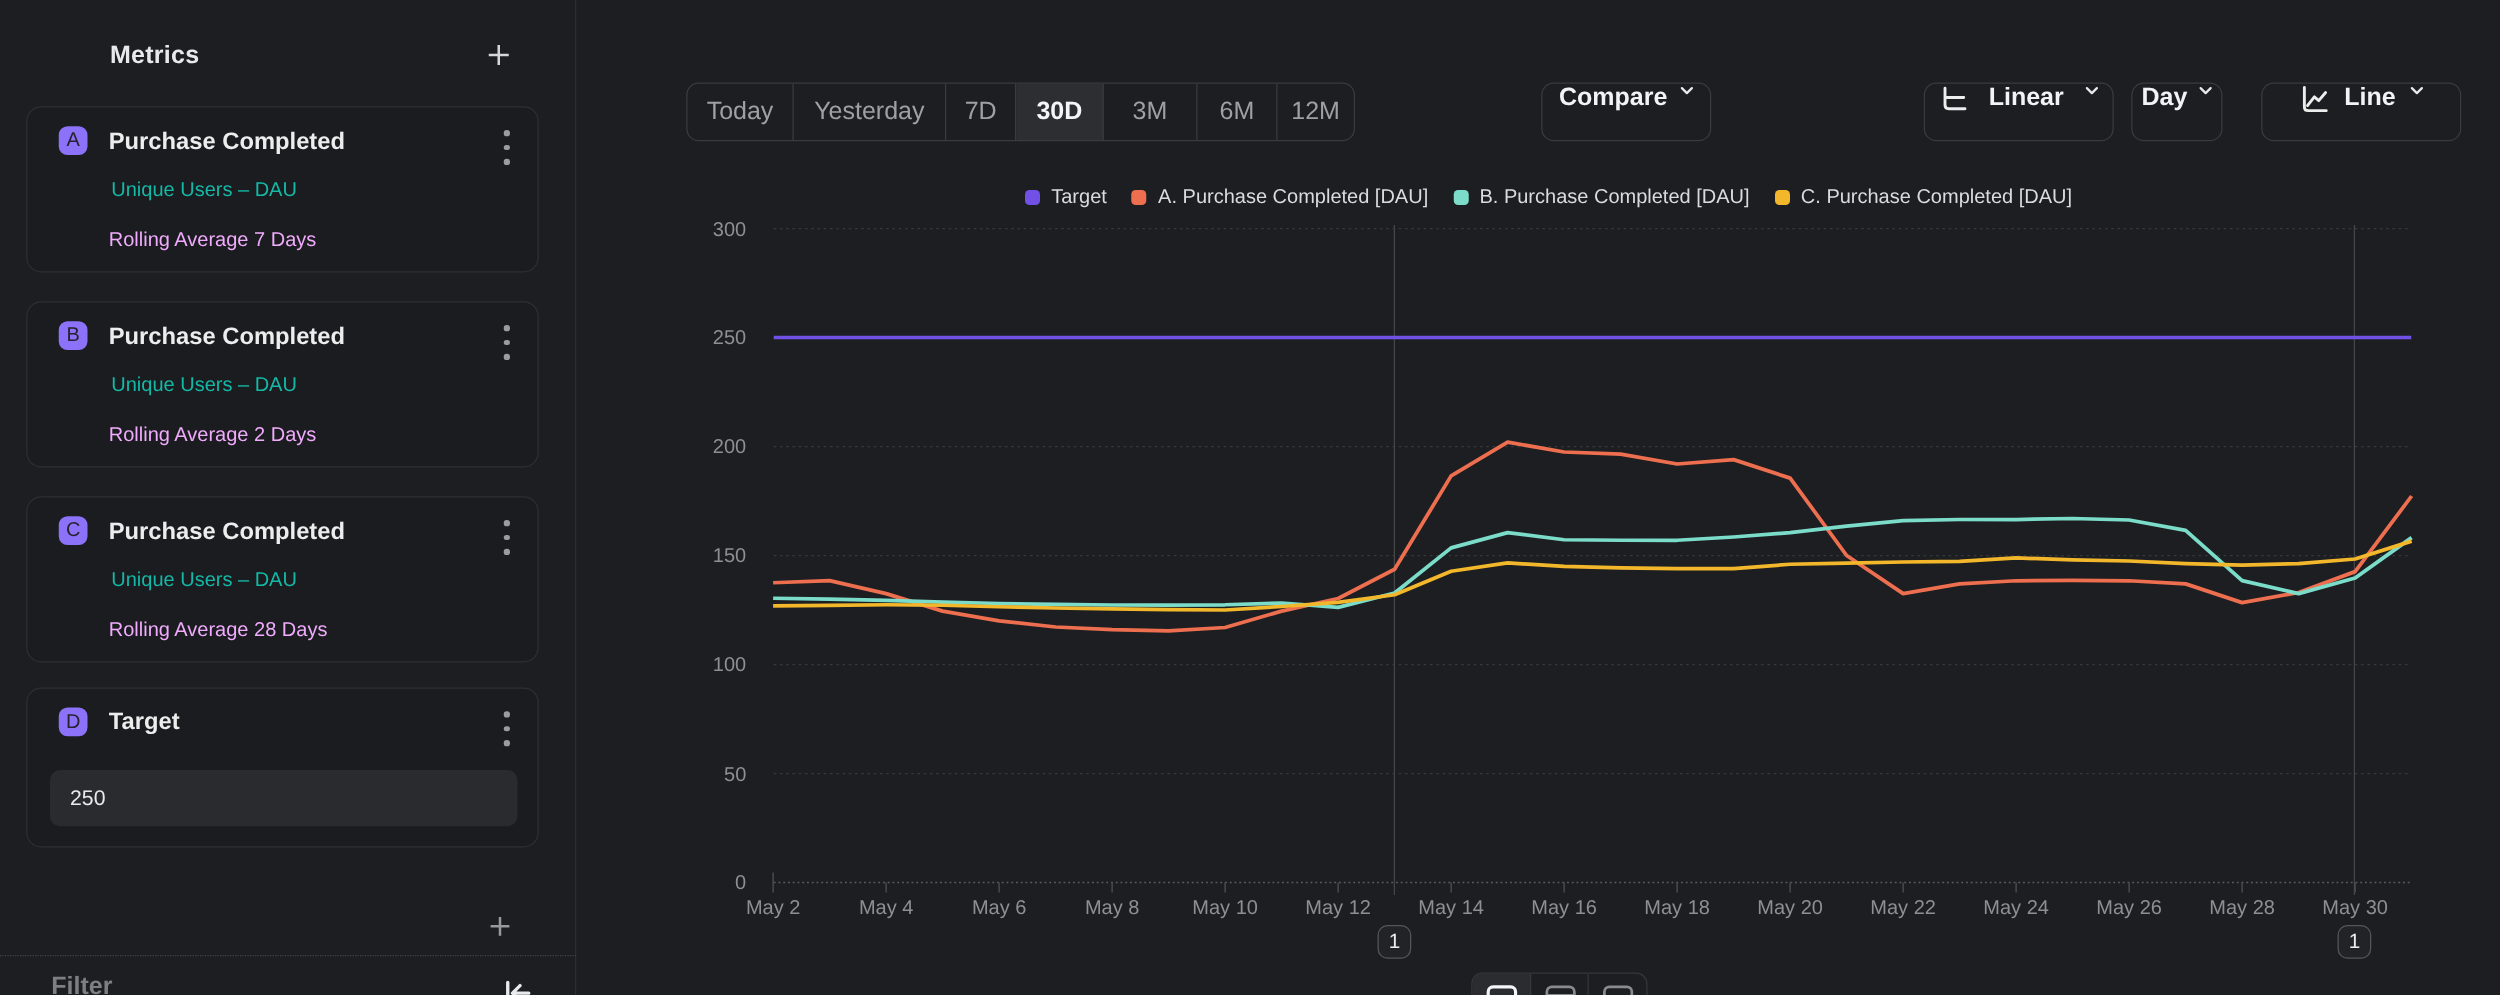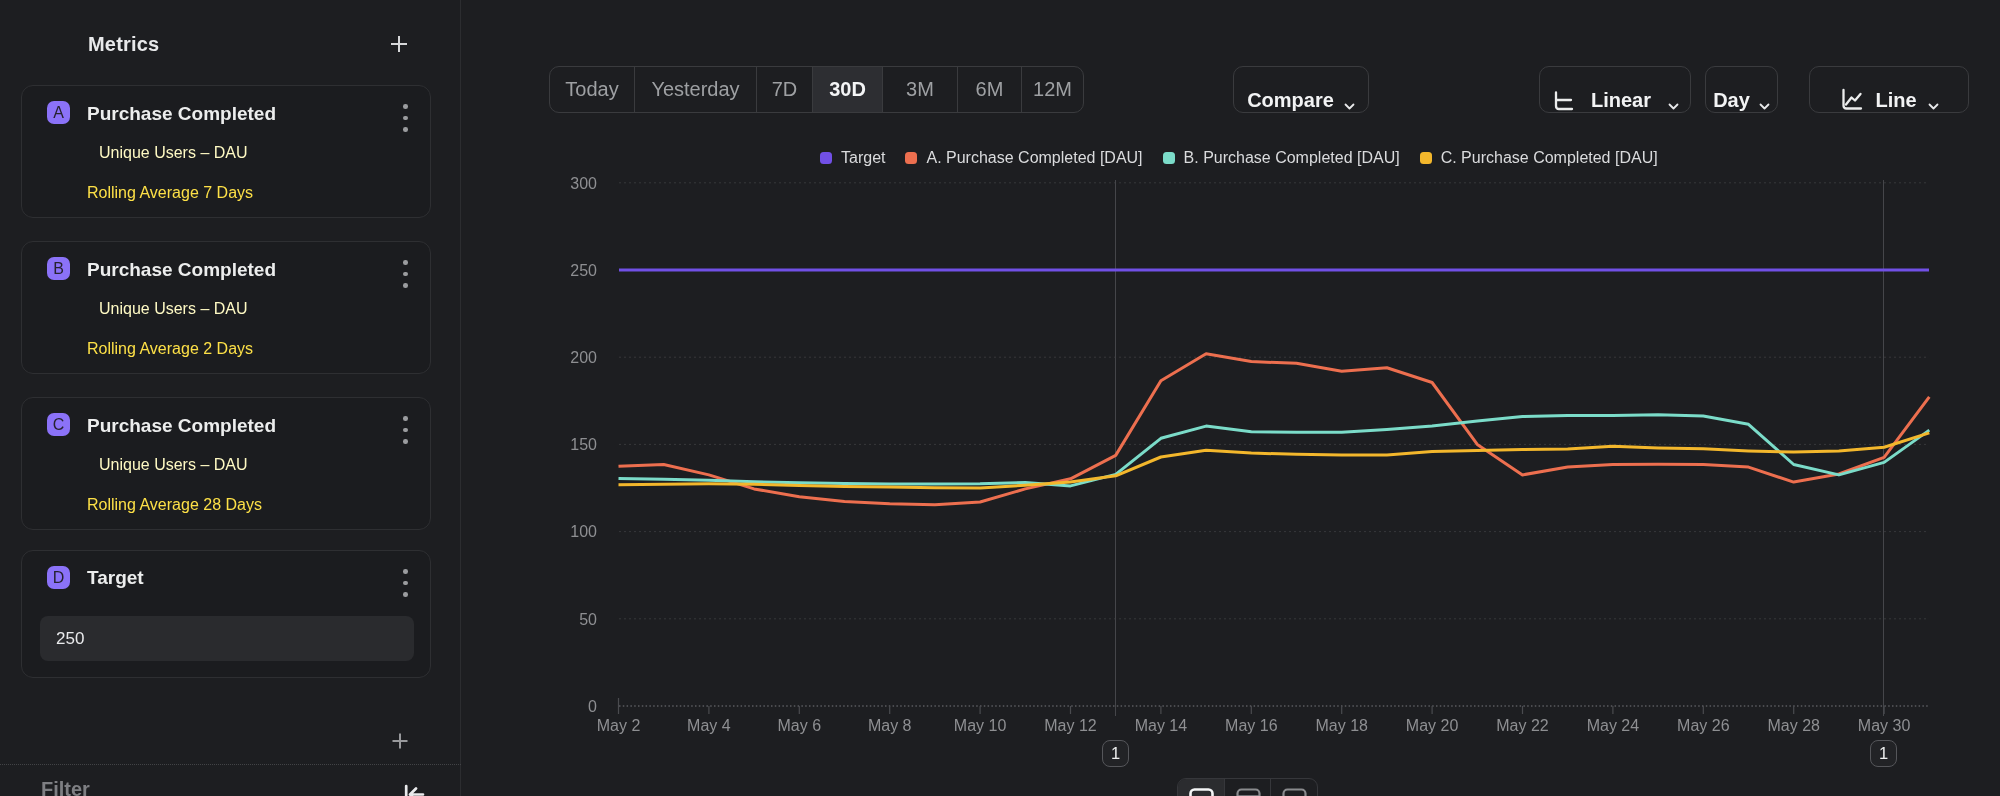--- a/index.html
+++ b/index.html
@@ -5,32 +5,32 @@
   * { margin:0; padding:0; box-sizing:border-box; }
   html,body { width:2000px; height:796px; overflow:hidden; }
   body { background:#1d1e21; font-family:"Liberation Sans", sans-serif; position:relative; }
   .abs { position:absolute; }
   
   #sidebar { position:absolute; left:0; top:0; width:461px; height:796px; border-right:1px solid #2c2d30; }
   .sb-head { position:absolute; left:40px; top:33px; font-size:20px; font-weight:700; color:#e8e9eb; letter-spacing:0.2px;margin-left:48px; }
   .card { position:absolute; left:21px; width:410px; background:#1b1c1f; border:1px solid #2e2f32; border-radius:12px; }
   .badge { position:absolute; left:25px; top:15px; width:23px; height:23px; border-radius:7px; background:#8b72f8; color:#26222f; font-size:16px; font-weight:400; text-align:center; line-height:23px; }
   .ctitle { position:absolute; left:65px; top:17px; font-size:19px; font-weight:700; color:#eceded; }
-  .csub1 { position:absolute; left:77px; top:58px; font-size:16px; color:#fef9c3; }
-  .csub2 { position:absolute; left:65px; top:98px; font-size:16px; color:#fde047; }
+  .csub1 { position:absolute; left:67px; top:58px; font-size:16px; color:#14b8a6; }
+  .csub2 { position:absolute; left:65px; top:98px; font-size:16px; color:#f0abfc; }
   .kebab { position:absolute; right:22px; top:18px; width:5px; }
   .kebab i { display:block; width:4.6px; height:4.6px; border-radius:50%; background:#9b9c9f; margin-bottom:7px; }
   .filter-row { position:absolute; left:41px; top:730px; font-size:20px; font-weight:700; color:#7e7f83;margin-top:48px; }
   .sep { position:absolute; left:0; top:764px; width:461px; border-top:1px dotted #424346; }
   
   .seg { position:absolute; left:549px; top:66px; height:46.5px; border:1px solid #3a3b3e; border-radius:10px; display:flex; overflow:hidden; }
   .seg .it { height:100%; display:flex; align-items:center; justify-content:center; border-right:1px solid #3a3b3e; color:#9ea0a3; font-size:20px; }
   .seg .it:last-child { border-right:none; }
   .seg .sel { background:#2d2e32; color:#f4f5f6; font-weight:700; }
-  .btn { position:absolute; top:66px; height:46.5px; border:1px solid #3a3b3e; border-radius:10px; display:flex; align-items:flex-end; justify-content:center; color:#f2f3f4; font-size:20px; font-weight:700; gap:10px; }
+  .btn { position:absolute; top:66px; height:46.5px; border:1px solid #3a3b3e; border-radius:10px; display:flex; align-items:flex-start; justify-content:center; color:#f2f3f4; font-size:20px; font-weight:700; gap:10px; }
   .chev { width:11px; height:11px; flex:0 0 auto; }
   
   #legend { position:absolute; left:820px; top:149px; display:flex; align-items:center; gap:20px; }
   .li { display:flex; align-items:center; gap:9px; }
   .sw { width:12px; height:12px; border-radius:3.5px; }
   .lt { font-size:16px; color:#dadbdd; }
   
   .ann { position:absolute; width:27px; height:27px; top:740px; border:1.5px solid #55565a; border-radius:8px; background:#222326; color:#eceded; font-size:16.5px; text-align:center; line-height:24.5px; }
   
   #viewsw { position:absolute; left:1177px; top:778px; width:141px; height:30px; border:1px solid #36373b; border-radius:9px; display:flex; overflow:hidden; }

